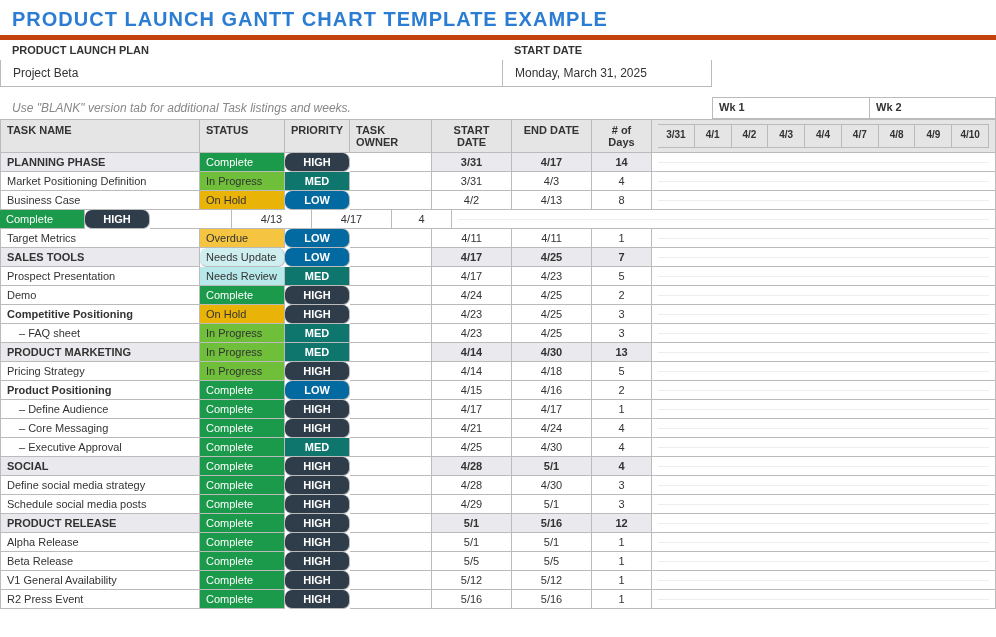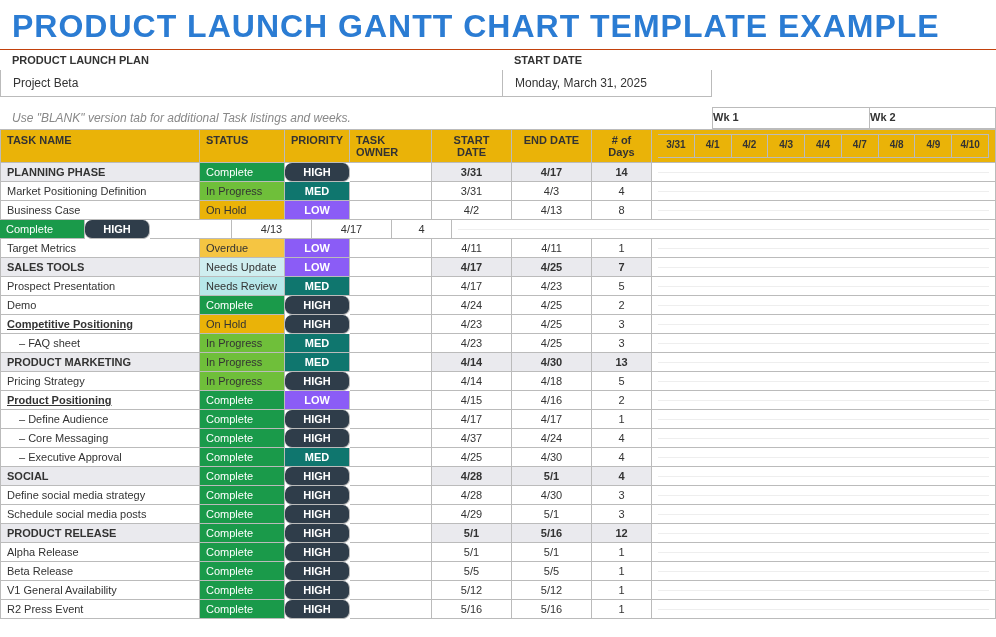--- a/index.html
+++ b/index.html
@@ -1,66 +1,66 @@
 <!DOCTYPE html>
 <html><head>
 <meta charset="utf-8">
 <style>
 *{box-sizing:border-box;margin:0;padding:0;}
 body{font-family:Arial,Helvetica,sans-serif;font-size:12px;color:#333;background:#fff;width:996px;}
-.title{color:#2b7cd3;font-size:32px;font-weight:bold;padding:8px 12px 4px 12px;letter-spacing:1px;}
-.subhead-row{display:flex;border-top:1px solid #c2410c;}
+.title{color:#2b7cd3;font-size:20px;font-weight:bold;padding:8px 12px 4px 12px;letter-spacing:1px;}
+.subhead-row{display:flex;border-top:5px solid #c2410c;}
 .subhead-cell{padding:4px 12px;font-weight:bold;font-size:11px;}
 .subhead-cell.plan{flex:0 0 502px;}
 .subhead-cell.date{flex:0 0 210px;}
 .info-row{display:flex;}
 .info-cell{padding:6px 12px;font-size:12px;border:1px solid #bbb;border-top:none;}
 .info-cell.plan{flex:0 0 502px;border-right:none;}
 .info-cell.date{flex:0 0 210px;}
 .note-gantt-row{display:flex;margin-top:10px;}
 .note{flex:0 0 712px;color:#888;font-style:italic;padding:4px 12px;font-size:12px;}
 .wk-labels{display:flex;flex:1;}
-.wk-label{border:1px solid #bbb;padding:3px 0;font-size:11px;font-weight:bold;background:#fff;}
+.wk-label{border:1px solid #bbb;padding:3px 6px;font-size:11px;font-weight:bold;background:#fff;}
 .wk-label.w1{flex:0 0 158px;}
 .wk-label.w2{flex:1;border-left:none;}
-.header-row{display:flex;background:#eab308;font-weight:bold;font-size:11px;}
+.header-row{display:flex;background:#e5e5e5;font-weight:bold;font-size:11px;}
 .header-row>div{border:1px solid #bbb;border-left:none;padding:4px 6px;}
 .col-task{flex:0 0 200px;border-left:1px solid #bbb!important;}
 .col-status{flex:0 0 85px;}
 .col-priority{flex:0 0 65px;text-align:center;}
 .col-owner{flex:0 0 82px;}
 .col-start{flex:0 0 80px;text-align:center;}
 .col-end{flex:0 0 80px;text-align:center;}
 .col-days{flex:0 0 60px;text-align:center;}
 .date-hdr{display:flex;flex:1;}
 .date-hdr>div{flex:1;border:1px solid #bbb;border-left:none;text-align:center;font-size:10px;padding:4px 0;min-width:0;}
 .row{display:flex;font-size:11px;}
 .row>div{border:1px solid #bbb;border-top:none;border-left:none;padding:3px 6px;display:flex;align-items:center;}
 .row .col-task{border-left:1px solid #bbb;}
 .row.phase .col-task,.row.phase .col-start,.row.phase .col-end,.row.phase .col-days{font-weight:bold;background:#eaeaee;}
-.row.group .col-task{font-weight:bold;text-decoration:underline;}
+.row.group .col-task{font-weight:bold;}
 .row .col-priority{justify-content:center;color:#fff;font-weight:bold;}
 .row .col-start,.row .col-end,.row .col-days{justify-content:center;}
 .indent-1{padding-left:18px!important;}
 .gantt{display:flex;flex:1;}
 .gantt>div{flex:1;border:1px solid #eee;border-top:none;border-left:none;min-width:0;background:#fff;position:relative;}
 .gantt>div.shade{background:repeating-linear-gradient(45deg,#f4f4f6,#f4f4f6 3px,#fafafa 3px,#fafafa 6px);}
 .bar{position:absolute;top:0;bottom:0;left:0;right:0;}
 .bar-dark{background:#1a9a4a;}
 .bar-mid{background:#6fbf3a;}
 .bar-light{background:#b5d98a;}
 .status-complete{background:#1a9a4a;color:#fff;}
 .status-progress{background:#6fbf3a;}
 .status-hold{background:#eab308;}
 .status-overdue{background:#f5c542;}
-.status-needsupdate{background:#cfeef0;}
+.status-needsupdate{background:#cfeef0;border-radius:7px;}
 .status-needsreview{background:#b7e8ea;}
 .pri-high{background:#2f3d4a;border-radius:7px;}
 .pri-med{background:#0f766e;}
-.pri-low{background:#8b5cf6;}
+.pri-low{background:#0369a1;border-radius:7px;}
 </style>
 </head>
 <body>
 
 <div class="title">PRODUCT LAUNCH GANTT CHART TEMPLATE EXAMPLE</div>
 
 <div class="subhead-row">
   <div class="subhead-cell plan">PRODUCT LAUNCH PLAN</div>
   <div class="subhead-cell date">START DATE</div>
 </div>
@@ -416,21 +416,21 @@
         <div class=""></div>
         <div class=""></div>
         <div class=""></div>
       </div>
     </div>
     <div class="row ">
       <div class="col-task indent-1">– Core Messaging</div>
       <div class="col-status status-complete">Complete</div>
       <div class="col-priority pri-high">HIGH</div>
       <div class="col-owner"></div>
-      <div class="col-start">4/37</div>
+      <div class="col-start">4/21</div>
       <div class="col-end">4/24</div>
       <div class="col-days">4</div>
       <div class="gantt">
         <div class="shade"></div>
         <div class="shade"></div>
         <div class="shade"></div>
         <div class="shade"></div>
         <div class="shade"></div>
         <div class="shade"></div>
         <div class="shade"></div>

